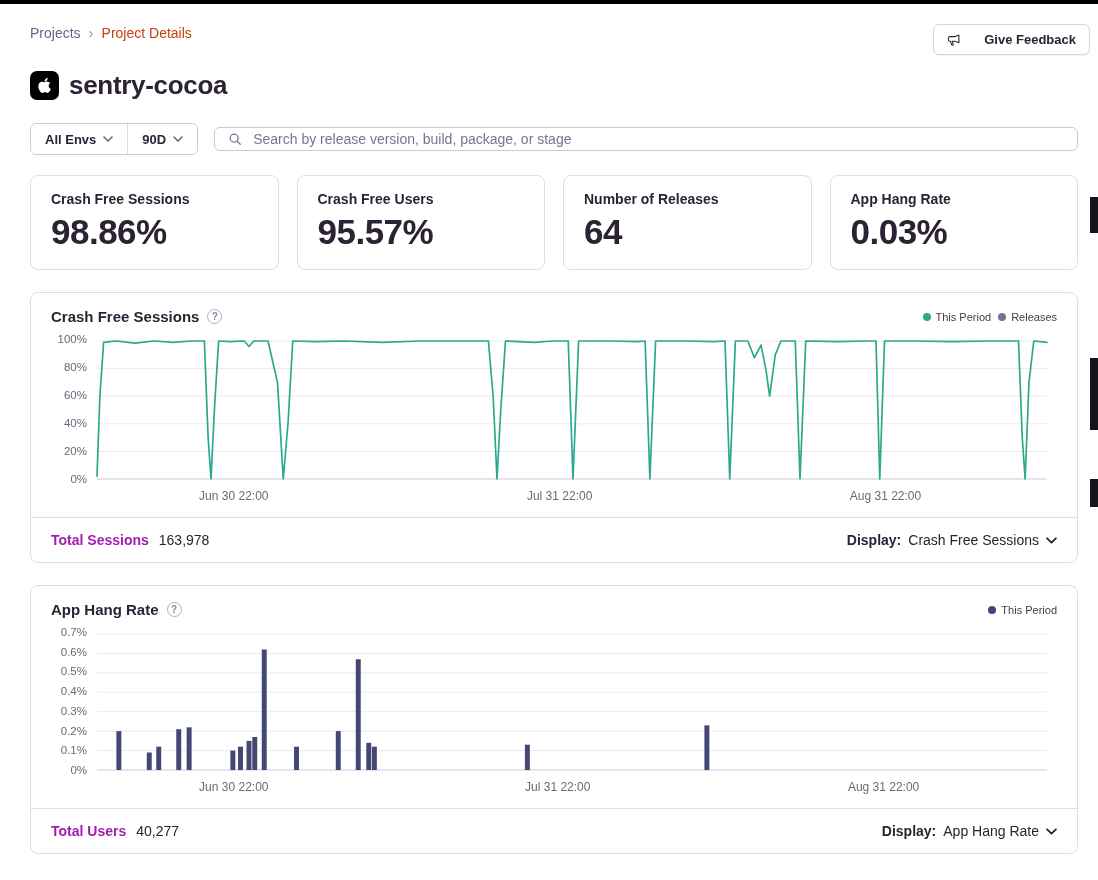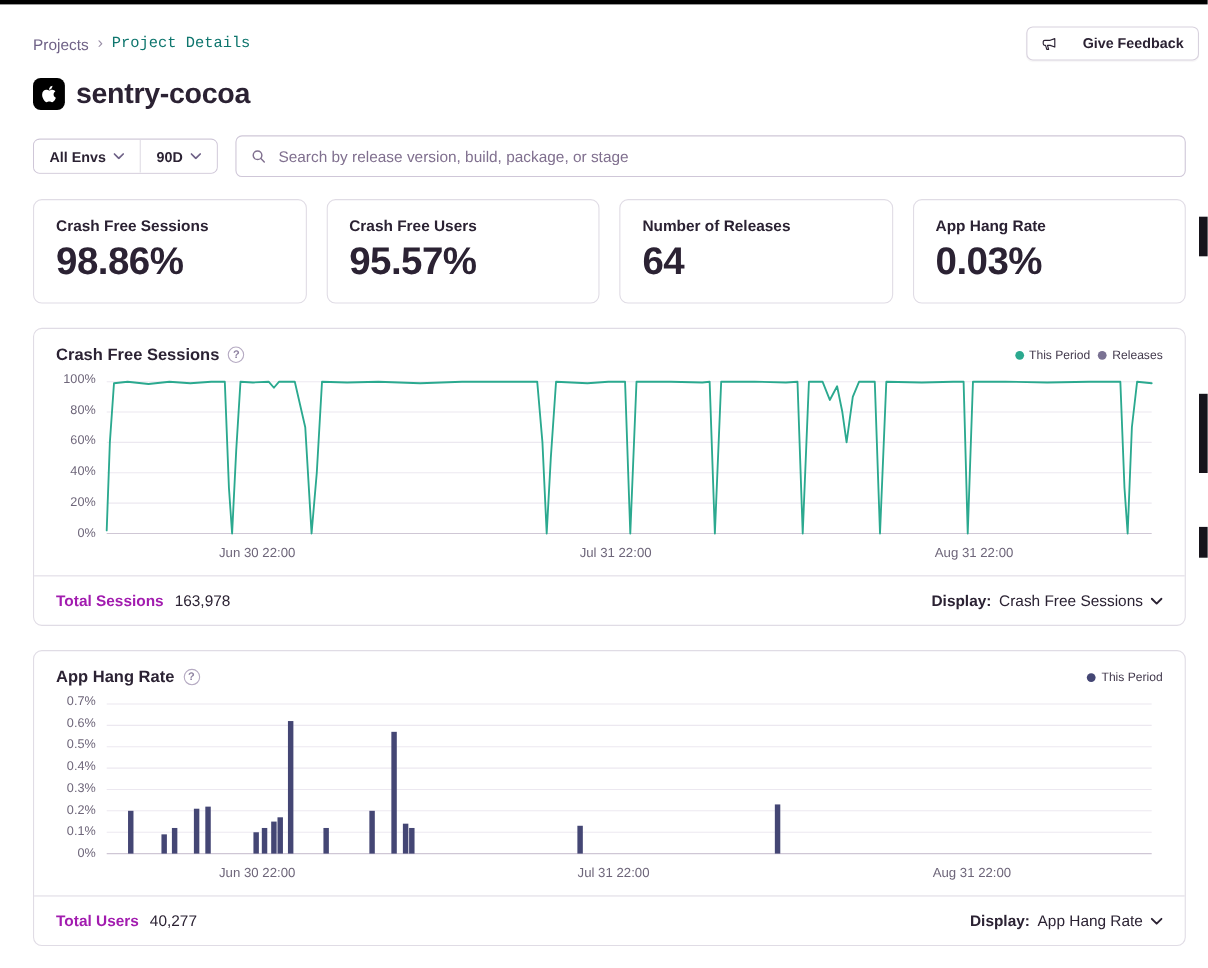--- a/index.html
+++ b/index.html
@@ -6,45 +6,45 @@
   html,body { margin:0; padding:0; }
   body {
     width:1098px; height:880px; position:relative; overflow:hidden;
     background:#ffffff; color:#2b2233;
     font-family:"Liberation Sans", sans-serif;
   }
   .screen-edge-top { height:4px; background:#000; width:100%; }
   .content { margin-left:30px; width:1048px; }
 
   
-  .header-row { margin-top:20px; display:flex; justify-content:space-between; align-items:center; }
+  .header-row { margin-top:20px; display:flex; justify-content:space-between; align-items:flex-start; }
   .breadcrumb { font-size:14px; display:flex; align-items:center; gap:8px; }
   .crumb-link { color:#6f6287; text-decoration:none; cursor:pointer; }
   .crumb-sep { color:#9a8fa8; font-size:15px; }
-  .crumb-current { color:#0f766e;font-family:Liberation Mono, monospace; }
+  .crumb-current { color:#c2410c; }
   .feedback-btn {
     display:flex; align-items:center; gap:23px; background:#fff;
     border:1px solid #d8d2de; border-radius:6px; padding:7px 13px;
     font-family:inherit; font-size:13px; font-weight:700; color:#2b2233; cursor:pointer;
     margin-right:-12px; box-shadow:0 1px 1px rgba(43,34,51,0.04);
   }
   .feedback-btn svg { color:#2b2233; }
 
   .title-row { margin-top:15px; display:flex; align-items:center; gap:10px; }
   .apple-badge { width:29px; height:29px; background:#000; border-radius:7px; display:flex; align-items:center; justify-content:center; }
   .page-title { font-size:26px; font-weight:700; letter-spacing:-0.3px; margin:0; }
 
   
   .filter-row { margin-top:22px; display:flex; align-items:center; }
   .filter-group { display:flex; border:1px solid #cfc7d8; border-radius:6px; background:#fff; height:32px; overflow:hidden; }
   .filter-btn { display:flex; align-items:center; gap:7px; padding:0 14px; background:#fff; border:none;
     font-family:inherit; font-size:13px; font-weight:700; color:#2b2233; cursor:pointer; }
   .filter-btn + .filter-btn { border-left:1px solid #e0dce5; }
   .chev { color:#6f6287; display:inline-flex; }
-  .search-box { flex:1; margin-left:16px; height:38px; border:1px solid #cfc7d8; border-radius:6px;
+  .search-box { flex:1; margin-left:16px; height:24px; border:1px solid #cfc7d8; border-radius:6px;
     display:flex; align-items:center; gap:9px; padding:0 13px; background:#fff; color:#80708f; }
   .search-box input { flex:1; border:none; outline:none; font-family:inherit; font-size:14px; color:#2b2233; background:transparent; }
   .search-box input::placeholder { color:#80708f; }
 
   
   .stats-row { margin-top:20px; display:grid; grid-template-columns:repeat(4,1fr); gap:18px; }
   .stat-card { border:1px solid #e0dce5; border-radius:8px; padding:15px 20px 17px; background:#fff; }
   .stat-label { font-size:14px; font-weight:700; }
   .stat-value { font-size:35px; font-weight:700; margin-top:5px; letter-spacing:-0.5px; }
 

